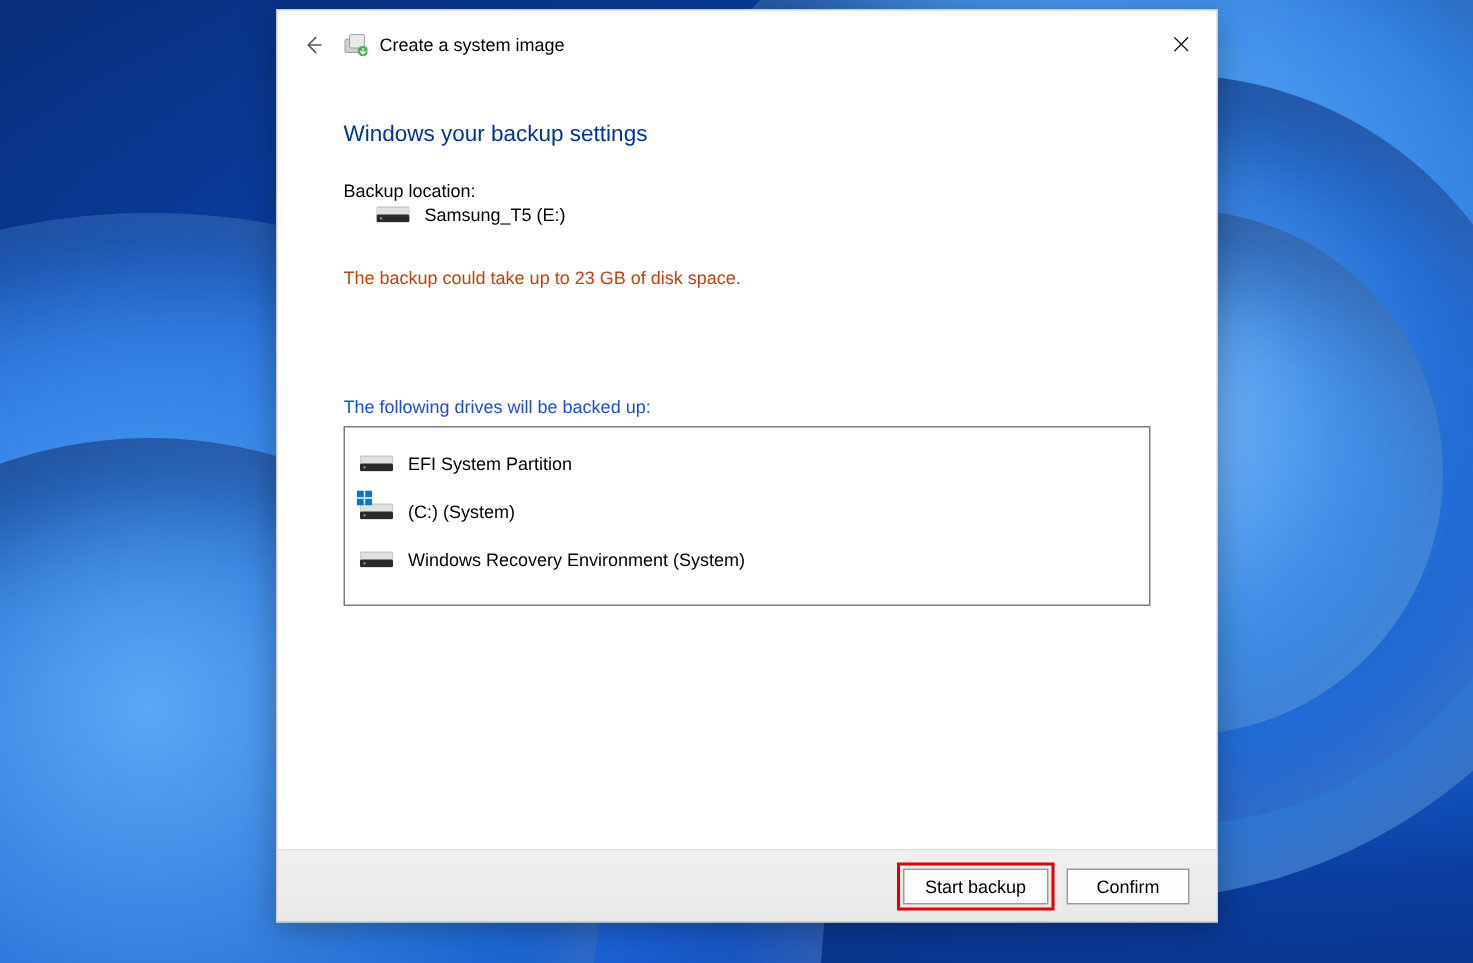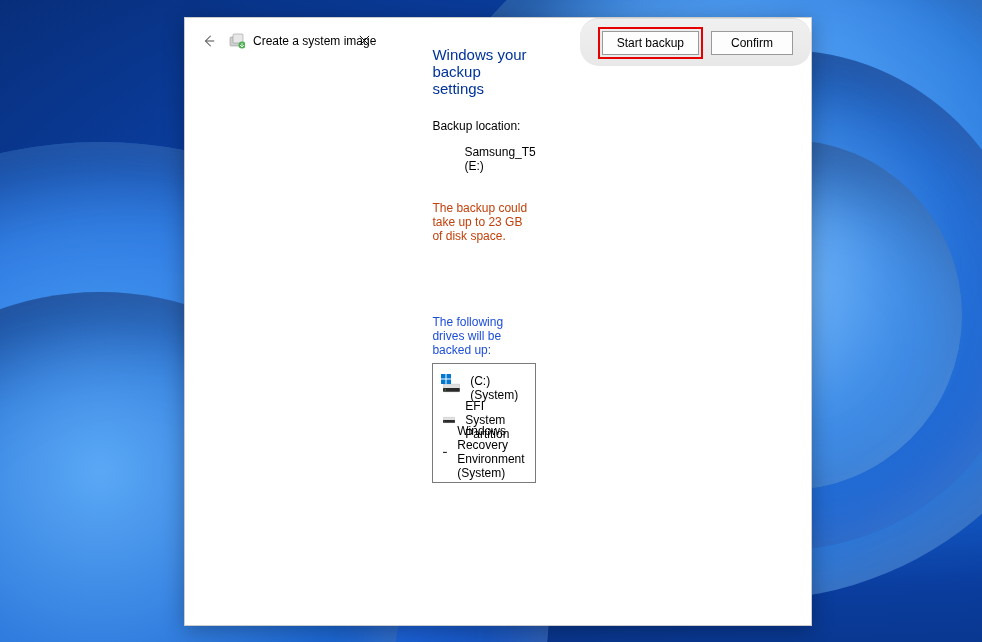--- a/index.html
+++ b/index.html
@@ -32,29 +32,29 @@
     
     .c1 { width: 700px; height: 700px; right: -120px; top: -100px; background: radial-gradient(circle at 40% 40%, #6bb5ff 0%, #2b7de0 60%, #0a3d9e 100%); }
     .c2 { width: 500px; height: 500px; right: -50px; top: 50px; background: radial-gradient(circle at 40% 40%, #5aa8f5 0%, #1560d0 70%); }
     .c3 { width: 350px; height: 350px; right: 20px; top: 140px; background: radial-gradient(circle at 40% 40%, #7fc0ff 0%, #2b7de0 70%); }
     .c4 { width: 900px; height: 900px; left: -350px; bottom: -400px; background: radial-gradient(circle at 50% 30%, #4a9ff5 0%, #1a5fd4 50%, #072a70 100%); }
     .c5 { width: 600px; height: 600px; left: -200px; bottom: -250px; background: radial-gradient(circle at 50% 30%, #5aa8f5 0%, #1560d0 60%); }
     
     .dialog {
       position: absolute;
       left: 184px;
-      top: 17px;
+      top: 6px;
       width: 628px;
       height: 609px;
       background: #ffffff;
       border: 1px solid #ccc;
       box-shadow: 0 4px 20px rgba(0,0,0,0.3);
       z-index: 10;
       display: flex;
-      flex-direction: row;
+      flex-direction: column;
     }
     
     .dialog-header {
       height: 46px;
       display: flex;
       align-items: center;
       padding: 0 12px 0 14px;
       position: relative;
     }
     
@@ -109,21 +109,21 @@
     .heading {
       color: #003399;
       font-size: 15px;
       font-weight: 400;
       margin-bottom: 22px;
     }
     
     .label-text {
       font-size: 12px;
       color: #000;
-      margin-bottom: 12px;
+      margin-bottom: 2px;
     }
     
     .location-row {
       display: flex;
       align-items: flex-start;
       padding-left: 22px;
       margin-bottom: 14px;
     }
     
     .drive-icon {
@@ -176,21 +176,20 @@
     
     .dialog-footer {
       height: 48px;
       border-top: 1px solid #ddd;
       background: linear-gradient(#f0f0f0, #e8e8e8);
       display: flex;
       align-items: center;
       justify-content: flex-end;
       padding: 0 18px;
       gap: 8px;
-      border-radius: 19px;
     }
     
     .btn {
       height: 24px;
       min-width: 82px;
       padding: 0 14px;
       font-size: 12px;
       font-family: inherit;
       background: #fdfdfd;
       border: 1px solid #999;
@@ -256,20 +255,31 @@
         </svg>
       </span>
       <span style="font-size:12px;">Samsung_T5 (E:)</span>
     </div>
 
     <div class="space-text">The backup could take up to 23 GB of disk space.</div>
 
     <div class="drives-label">The following drives will be backed up:</div>
 
     <div class="drives-box">
+
+      <div class="drive-row">
+        <span class="drive-icon">
+          <svg viewBox="0 0 22 14">
+            <rect x="0" y="2" width="22" height="10" rx="1" fill="#e0e0e0" stroke="#aaa" stroke-width="0.5"></rect>
+            <rect x="0" y="7" width="22" height="5" rx="1" fill="#2a2a2a"></rect>
+            <circle cx="3" cy="9.5" r="0.8" fill="#4caf50"></circle>
+          </svg>
+        </span>
+        <span>EFI System Partition</span>
+      </div>
 
       <div class="drive-row">
         <span class="win-overlay">
           <svg viewBox="0 0 10 10">
             <rect x="0" y="0" width="4.5" height="4.5" fill="#0078d4"></rect>
             <rect x="5.5" y="0" width="4.5" height="4.5" fill="#0078d4"></rect>
             <rect x="0" y="5.5" width="4.5" height="4.5" fill="#0078d4"></rect>
             <rect x="5.5" y="5.5" width="4.5" height="4.5" fill="#0078d4"></rect>
           </svg>
         </span>
@@ -284,31 +294,20 @@
       </div>
 
       <div class="drive-row">
         <span class="drive-icon">
           <svg viewBox="0 0 22 14">
             <rect x="0" y="2" width="22" height="10" rx="1" fill="#e0e0e0" stroke="#aaa" stroke-width="0.5"></rect>
             <rect x="0" y="7" width="22" height="5" rx="1" fill="#2a2a2a"></rect>
             <circle cx="3" cy="9.5" r="0.8" fill="#4caf50"></circle>
           </svg>
         </span>
-        <span>EFI System Partition</span>
-      </div>
-
-      <div class="drive-row">
-        <span class="drive-icon">
-          <svg viewBox="0 0 22 14">
-            <rect x="0" y="2" width="22" height="10" rx="1" fill="#e0e0e0" stroke="#aaa" stroke-width="0.5"></rect>
-            <rect x="0" y="7" width="22" height="5" rx="1" fill="#2a2a2a"></rect>
-            <circle cx="3" cy="9.5" r="0.8" fill="#4caf50"></circle>
-          </svg>
-        </span>
         <span>Windows Recovery Environment (System)</span>
       </div>
 
     </div>
   </div>
 
   <div class="dialog-footer">
     <span class="highlight-red">
       <button class="btn">Start backup</button>
     </span>

